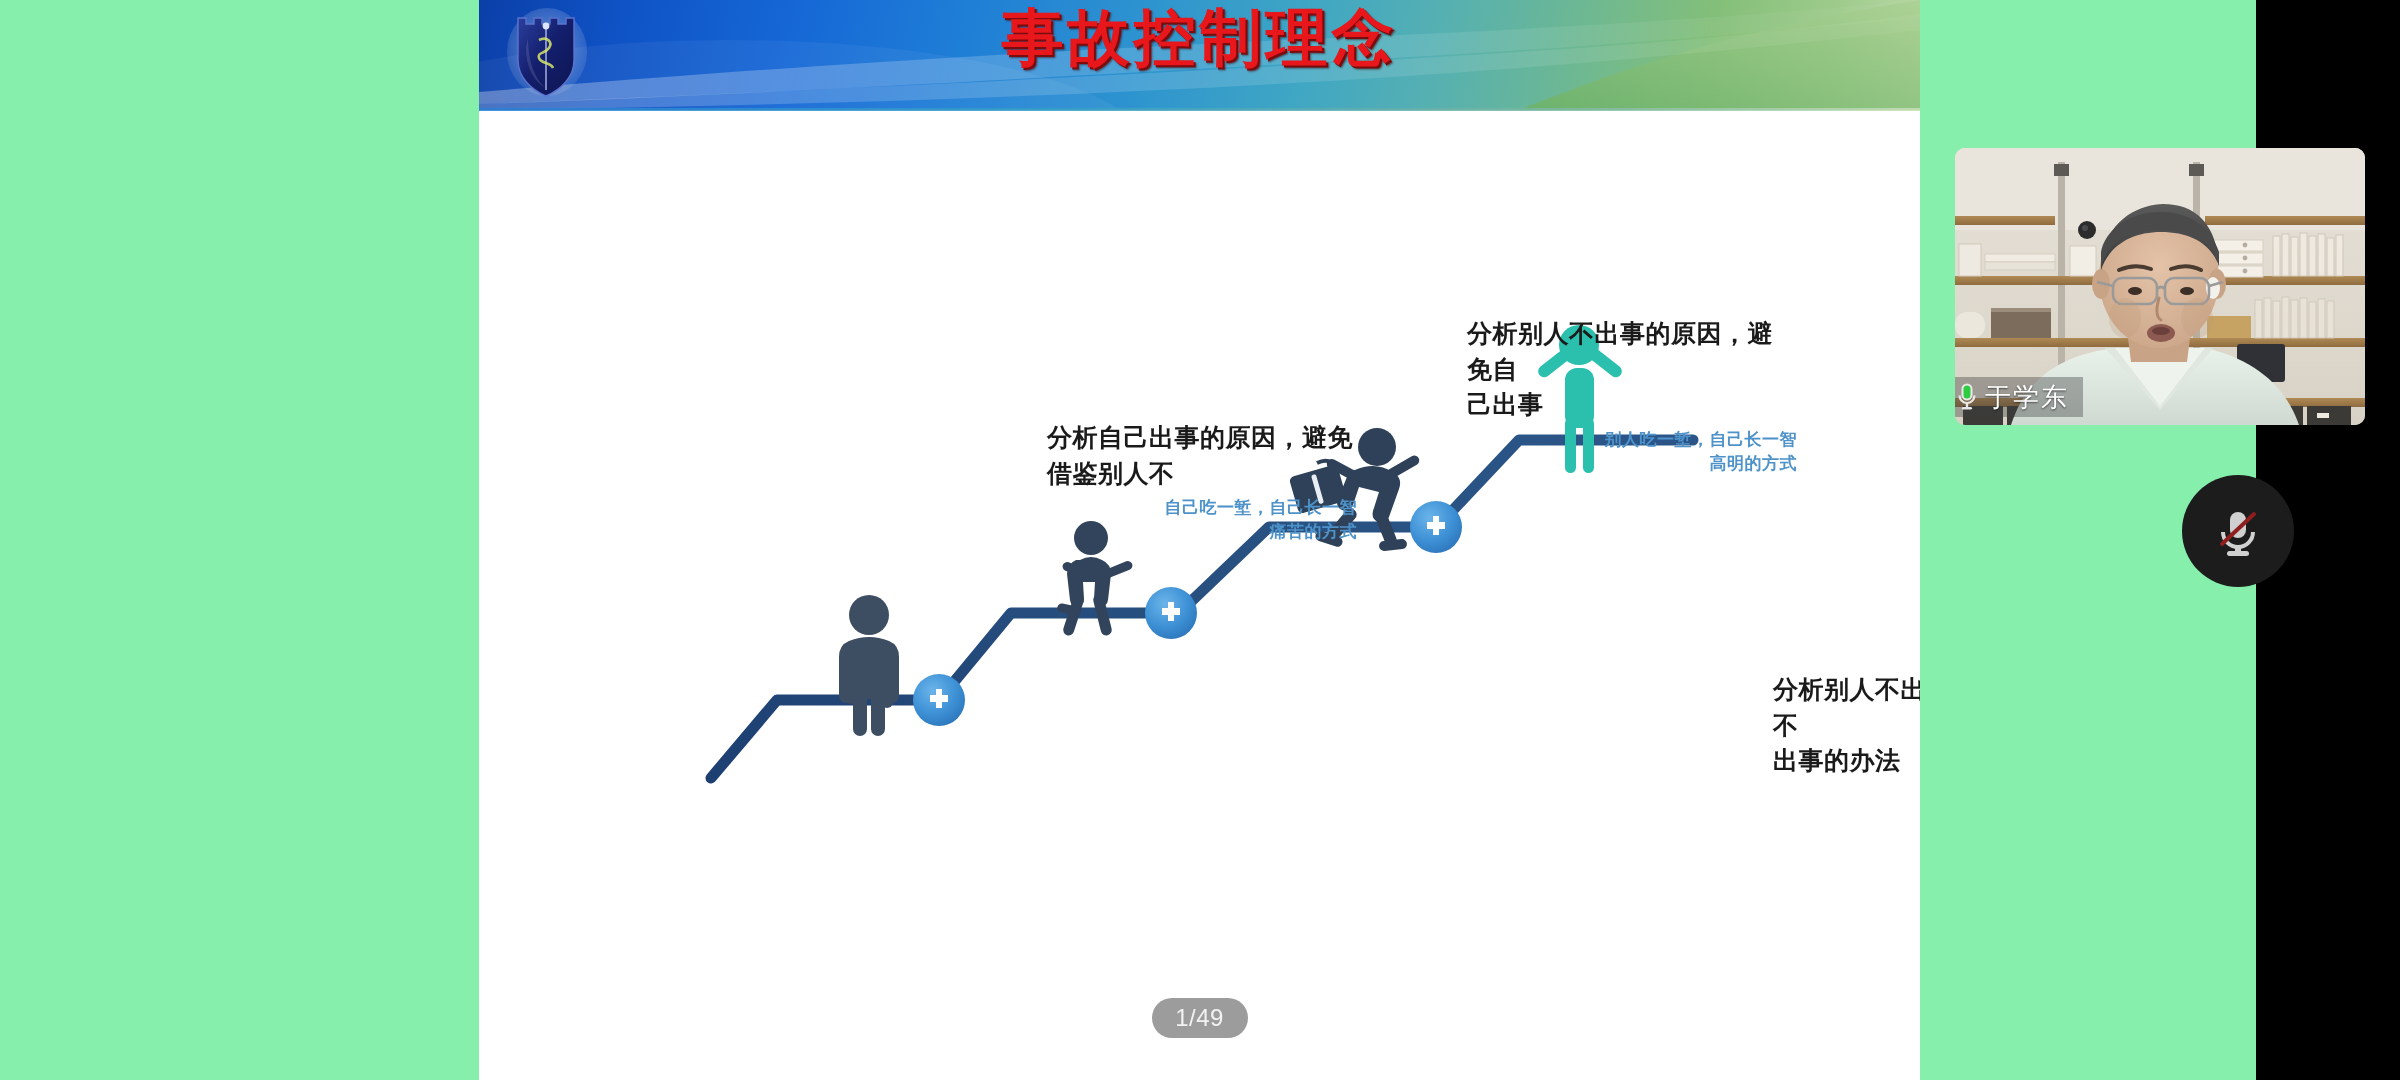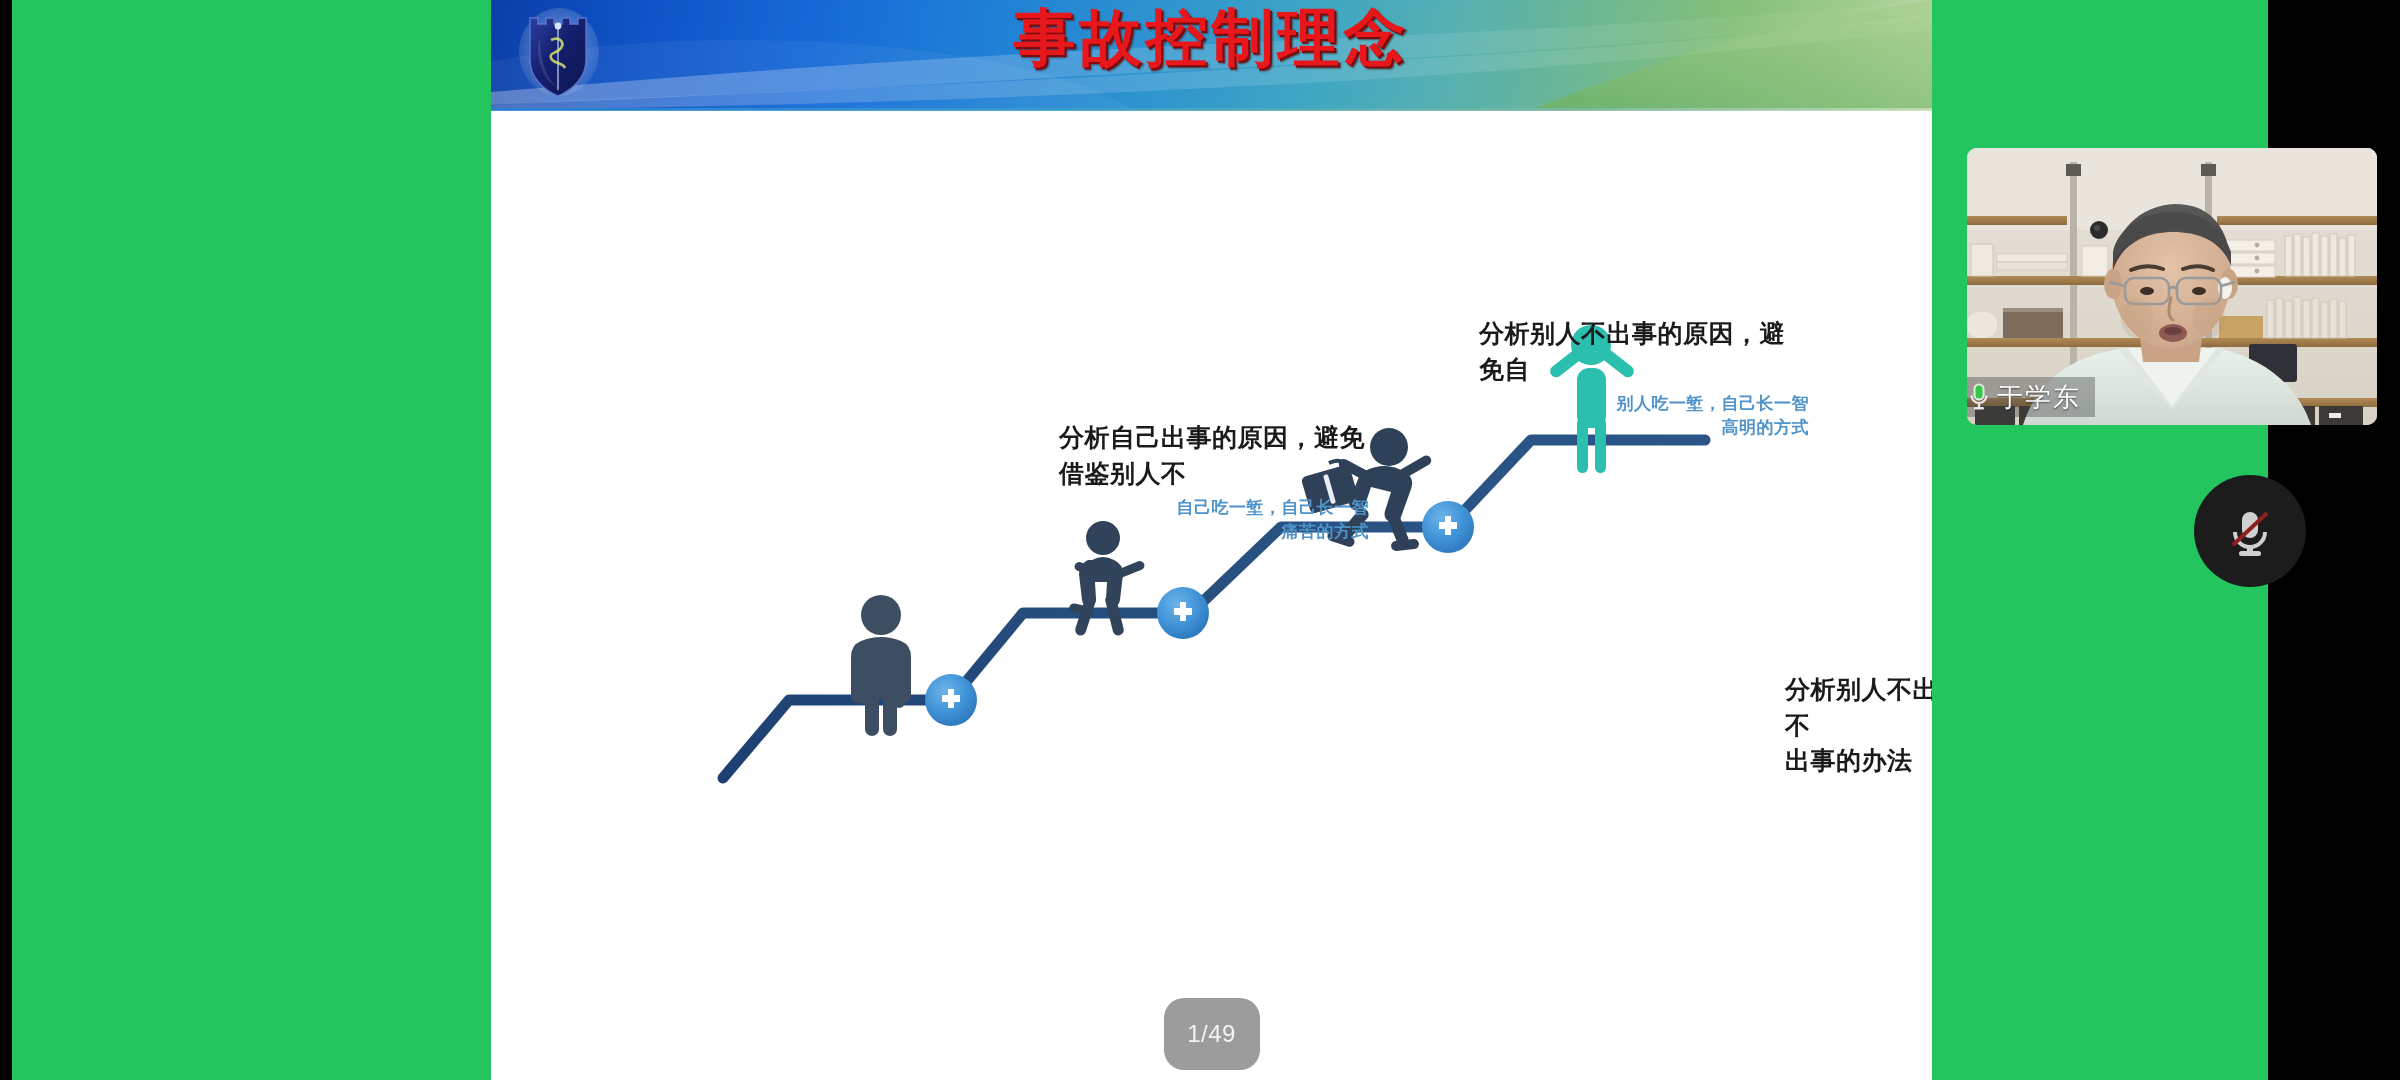--- a/index.html
+++ b/index.html
@@ -8,22 +8,21 @@
     background: #000;
     width: 2400px;
     height: 1080px;
     overflow: hidden;
     font-family: "Liberation Sans", "DejaVu Sans", sans-serif;
   }
   #root {
     position: relative;
     width: 2256px;
     height: 1080px;
-    background: #22c55e;
-    margin-left: 12px;
+    background: #86efac;
   }
 
   
   #slide {
     position: absolute;
     left: 479px;
     top: 0px;
     width: 1441px;
     height: 1080px;
     background: #ffffff;
@@ -126,21 +125,21 @@
   #block3 { left: 1294px; top: 672px; width: 392px; }
 
   
   #page-indicator {
     position: absolute;
     left: 50%;
     transform: translateX(-50%);
     top: 998px;
     min-width: 64px;
     height: 40px;
-    padding: 16px 16px;
+    padding: 0 16px;
     background: #9c9c9c;
     border-radius: 20px;
     color: #f2f2f2;
     font-size: 24px;
     font-family: "Liberation Sans", sans-serif;
     display: flex;
     align-items: center;
     justify-content: center;
     letter-spacing: .5px;
   }
@@ -330,20 +329,21 @@
 
     <div id="block1" class="txtblock">
       <div class="txt-dark">分析自己出事的原因，避免</div>
       <div class="txt-dark">借鉴别人不</div>
       <div class="txt-blue indent">自己吃一堑，自己长一智</div>
       <div class="txt-blue">痛苦的方式</div>
     </div>
 
     <div id="block2" class="txtblock">
       <div class="txt-dark">分析别人不出事的原因，避免自</div>
+      <div class="txt-dark">己出事</div>
       <div class="txt-blue indent">别人吃一堑，自己长一智</div>
       <div class="txt-blue">高明的方式</div>
     </div>
 
     <div id="block3" class="txtblock">
       <div class="txt-dark">分析别人不出事的原因，借鉴别人不</div>
       <div class="txt-dark">出事的办法</div>
       <div class="txt-blue indent">不须吃一堑，亦可长一智</div>
       <div class="txt-blue">智慧的方式</div>
     </div>

